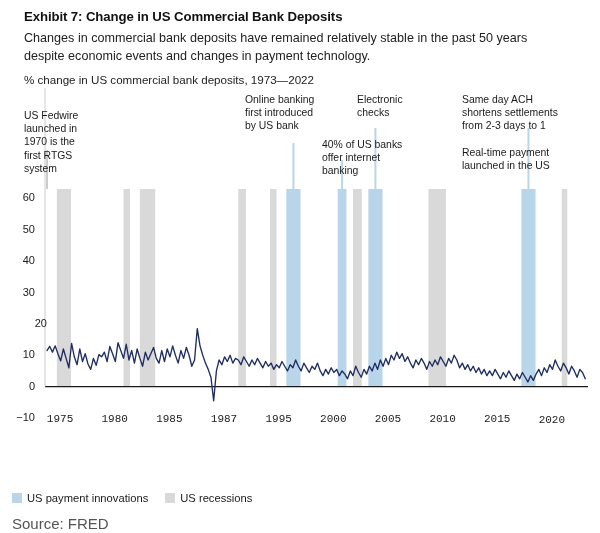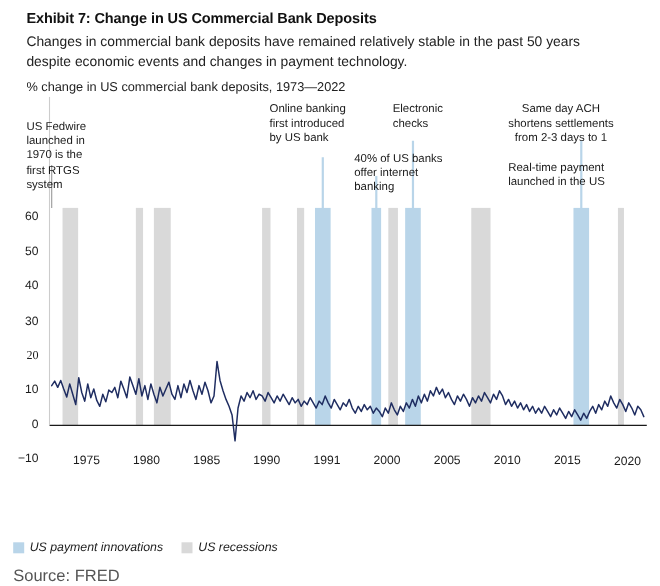--- a/index.html
+++ b/index.html
@@ -74,22 +74,23 @@
     position: absolute;
     font-size: 11px;
     color: #1a1a1a;
     text-align: right;
     width: 30px;
   }
   .xtick {
     position: absolute;
     font-size: 11px;
     color: #1a1a1a;
-    text-align: right;
+    text-align: left;
     width: 44px;
+    font-family: Liberation Mono, monospace;
   }
 
   
   #legend {
     position: absolute;
     left: 12px;
     top: 492px;
     display: flex;
     align-items: center;
     gap: 17px;
@@ -100,21 +101,20 @@
     gap: 5px;
   }
   .lg-swatch {
     width: 10px;
     height: 10px;
     display: inline-block;
   }
   .lg-label {
     font-size: 11.2px;
     color: #1a1a1a;
-    font-style: italic;
   }
   #source {
     position: absolute;
     left: 12px;
     top: 515px;
     font-size: 15px;
     color: #555555;
   }
   svg { display: block; }
 </style>
@@ -159,39 +159,39 @@
 first RTGS
 system</div>
         <div class="anno" style="left: 245px; top: 5px;">Online banking
 first introduced
 by US bank</div>
         <div class="anno" style="left: 357px; top: 5px;">Electronic
 checks</div>
         <div class="anno" style="left: 322px; top: 50px;">40% of US banks
 offer internet
 banking</div>
-        <div class="anno" style="left: 462px; top: 5px; text-align: center;">Same day ACH
+        <div class="anno" style="left: 462px; top: 5px;">Same day ACH
 shortens settlements
 from 2-3 days to 1</div>
         <div class="anno" style="left: 462px; top: 58px;">Real-time payment
 launched in the US</div>
       </div>
   <div class="ytick" style="left: 5px; top: 323px;">−10</div>
       <div class="ytick" style="left: 5px; top: 291.63px;">0</div>
       <div class="ytick" style="left: 5px; top: 260.26px;">10</div>
-      <div class="ytick" style="left: 5px; top: 228.89px; font-family: Liberation Serif, serif;">20</div>
+      <div class="ytick" style="left: 17px; top: 228.89px;">20</div>
       <div class="ytick" style="left: 5px; top: 197.521px; text-align: right;">30</div>
       <div class="ytick" style="left: 5px; top: 166.151px;">40</div>
       <div class="ytick" style="left: 5px; top: 134.781px;">50</div>
       <div class="ytick" style="left: 5px; top: 103.411px;">60</div>
       <div class="xtick" style="left: 46.8586px; top: 324.63px;">1975</div>
       <div class="xtick" style="left: 101.505px; top: 324.63px;">1980</div>
       <div class="xtick" style="left: 156.152px; top: 324.63px;">1985</div>
-      <div class="xtick" style="left: 210.798px; top: 324.63px;">1990</div>
-      <div class="xtick" style="left: 265.444px; top: 324.63px;">1991</div>
+      <div class="xtick" style="left: 210.798px; top: 324.63px;">1987</div>
+      <div class="xtick" style="left: 265.444px; top: 324.63px;">1995</div>
       <div class="xtick" style="left: 320.091px; top: 324.63px;">2000</div>
       <div class="xtick" style="left: 374.737px; top: 324.63px;">2005</div>
       <div class="xtick" style="left: 429.384px; top: 324.63px;">2010</div>
       <div class="xtick" style="left: 484.03px; top: 324.63px;">2015</div>
       <div class="xtick" style="left: 538.677px; top: 326px;">2020</div>
     </div>
 
   <div id="legend">
     <div class="lg-item">
       <span class="lg-swatch" style="background: rgb(185, 213, 233);"></span>

